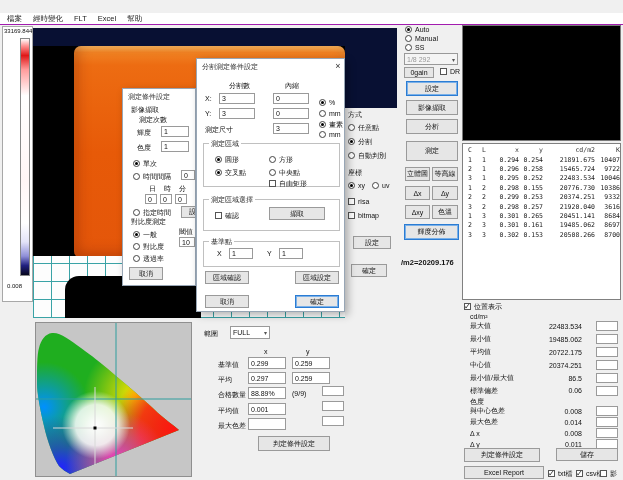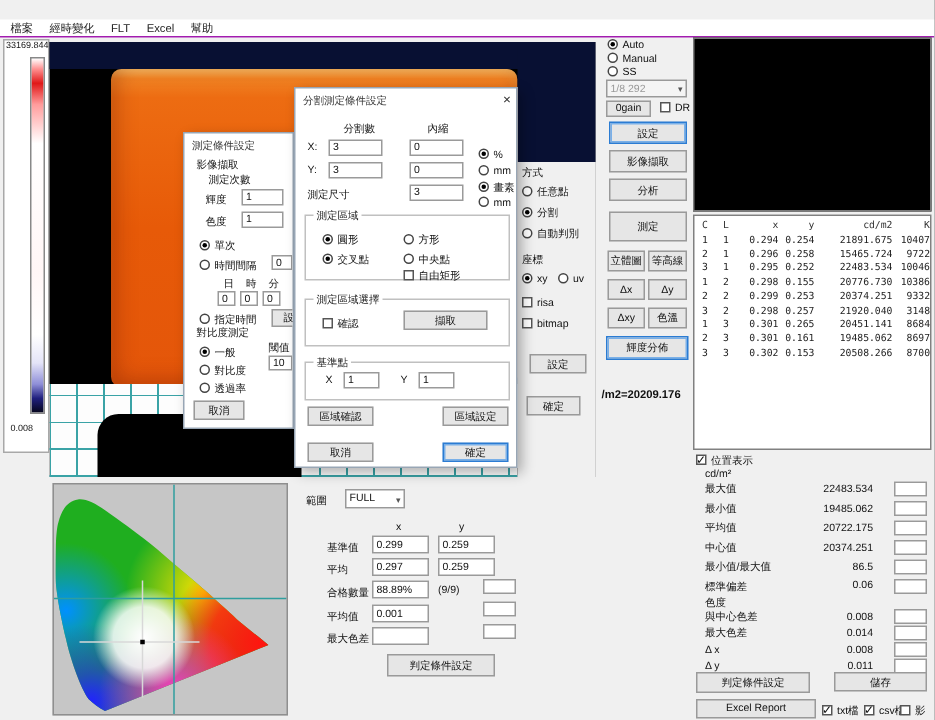--- a/index.html
+++ b/index.html
@@ -193,21 +193,21 @@
         <span class="cy">0.253</span>
         <span class="ccd">20374.251</span>
         <span class="ck">9332</span>
       </div>
         <div class="trow">
         <span class="cc">3</span>
         <span class="cl">2</span>
         <span class="cx">0.298</span>
         <span class="cy">0.257</span>
         <span class="ccd">21920.040</span>
-        <span class="ck">3148</span>
+        <span class="ck">3616</span>
       </div>
         <div class="trow">
         <span class="cc">1</span>
         <span class="cl">3</span>
         <span class="cx">0.301</span>
         <span class="cy">0.265</span>
         <span class="ccd">20451.141</span>
         <span class="ck">8684</span>
       </div>
         <div class="trow">

